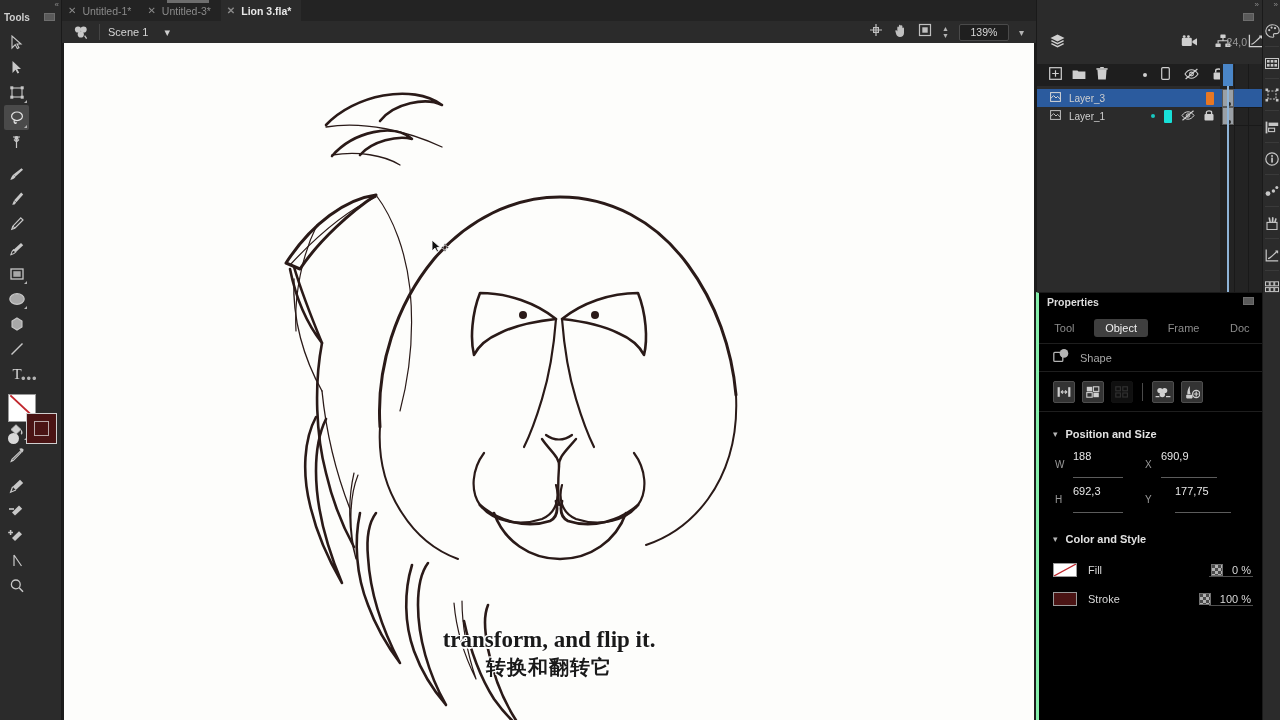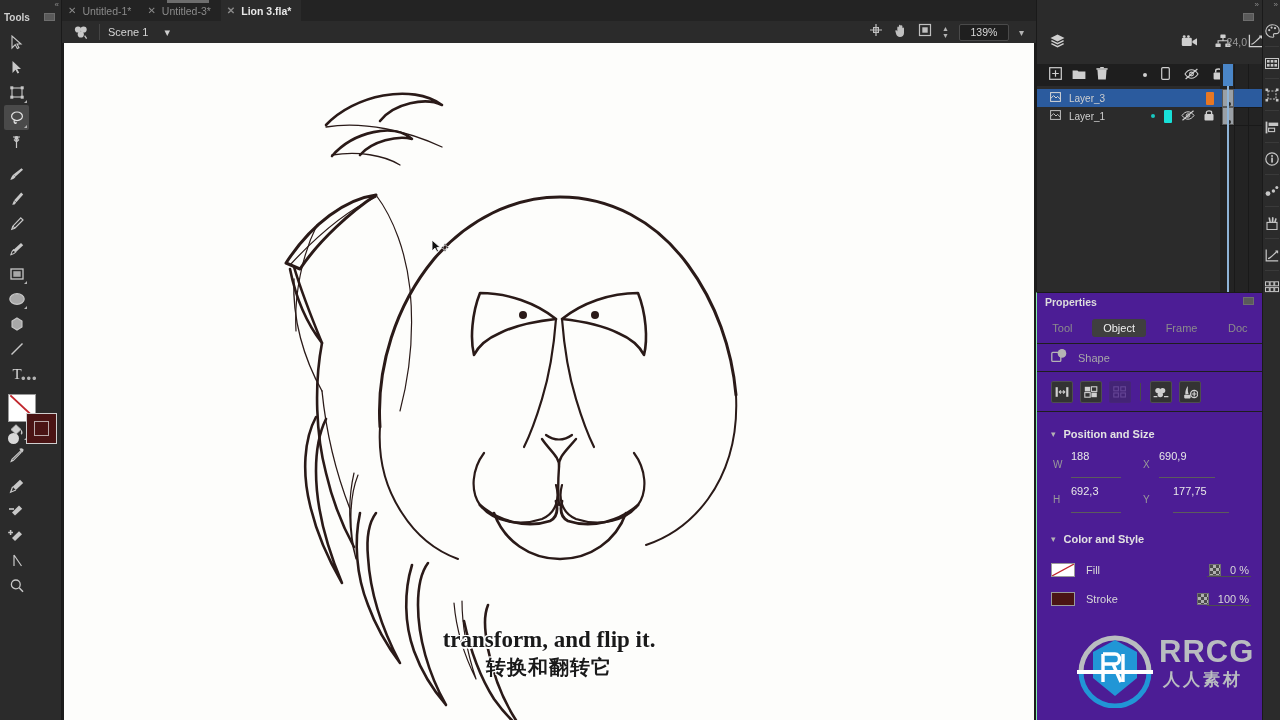--- a/index.html
+++ b/index.html
@@ -217,21 +217,21 @@
     position: absolute; left: 4px; top: 12px; width: 4px; height: 4px;
     border-radius: 50%; background: #2a2a2a;
   }
   #layer3-frame-sel {
     position: absolute; left: 0; width: 43px; height: 18px; background: #2b5b9e;
   }
 
   
   #props-panel {
     position: absolute; left: 1036px; top: 292px; width: 226px; height: 428px;
-    background: #4c1d95; border-left: 1px solid #86efac; border-top: 1px solid #1a1a1a;
+    background: #000000; border-left: 3px solid #86efac; border-top: 1px solid #1a1a1a;
   }
   #pr-head {
     position: absolute; left: 0; top: 0; width: 226px; height: 18px;
     display: flex; align-items: center;
   }
   #pr-title { font-size: 10.5px; color: #dcdcdc; font-weight: bold; margin-left: 8px; }
   #pr-menu {
     position: absolute; right: 8px; top: 4px; width: 11px; height: 8px;
     background: #5a5a5a; border: 1px solid #6e6e6e;
   }
@@ -983,26 +983,14 @@
           <rect x="0.5" y="0.8" width="3.8" height="4" fill="none" stroke="#c6c6c6" stroke-width="1"></rect>
           <rect x="5.1" y="0.8" width="3.8" height="4" fill="none" stroke="#c6c6c6" stroke-width="1"></rect>
           <rect x="9.7" y="0.8" width="3.8" height="4" fill="none" stroke="#c6c6c6" stroke-width="1"></rect>
           <rect x="0.5" y="6.6" width="3.8" height="4" fill="none" stroke="#c6c6c6" stroke-width="1"></rect>
           <rect x="5.1" y="6.6" width="3.8" height="4" fill="none" stroke="#c6c6c6" stroke-width="1"></rect>
           <rect x="9.7" y="6.6" width="3.8" height="4" fill="none" stroke="#c6c6c6" stroke-width="1"></rect>
         </svg>
     </div>
   </div>
 
-  <div id="watermark">
-    <svg width="84" height="80" viewBox="0 0 84 80" style="position:absolute;left:0;top:2px">
-      <path d="M8 44 A34 34 0 1 1 76 44" fill="none" stroke="#b9bdc0" stroke-width="5"></path>
-      <path d="M8 44 A34 34 0 0 0 42 78 A34 34 0 0 0 76 44" fill="none" stroke="#2196d6" stroke-width="5"></path>
-      <path d="M42 12 L64 24 L64 50 L42 68 L20 50 L20 24 Z" fill="#2196d6"></path>
-      <path d="M30 26 L30 54 M30 26 L42 26 C48 26 48 36 42 36 L30 36 M40 36 L48 54" fill="none" stroke="#ffffff" stroke-width="3.4"></path>
-      <path d="M50 26 L50 54" stroke="#ffffff" stroke-width="3.4"></path>
-      <rect x="4" y="42" width="76" height="4" fill="#ffffff"></rect>
-    </svg>
-    <div id="wm-rrcg">RRCG</div>
-    <div id="wm-cn">人人素材</div>
-  </div>
 
 </div>
 
 </body></html>

